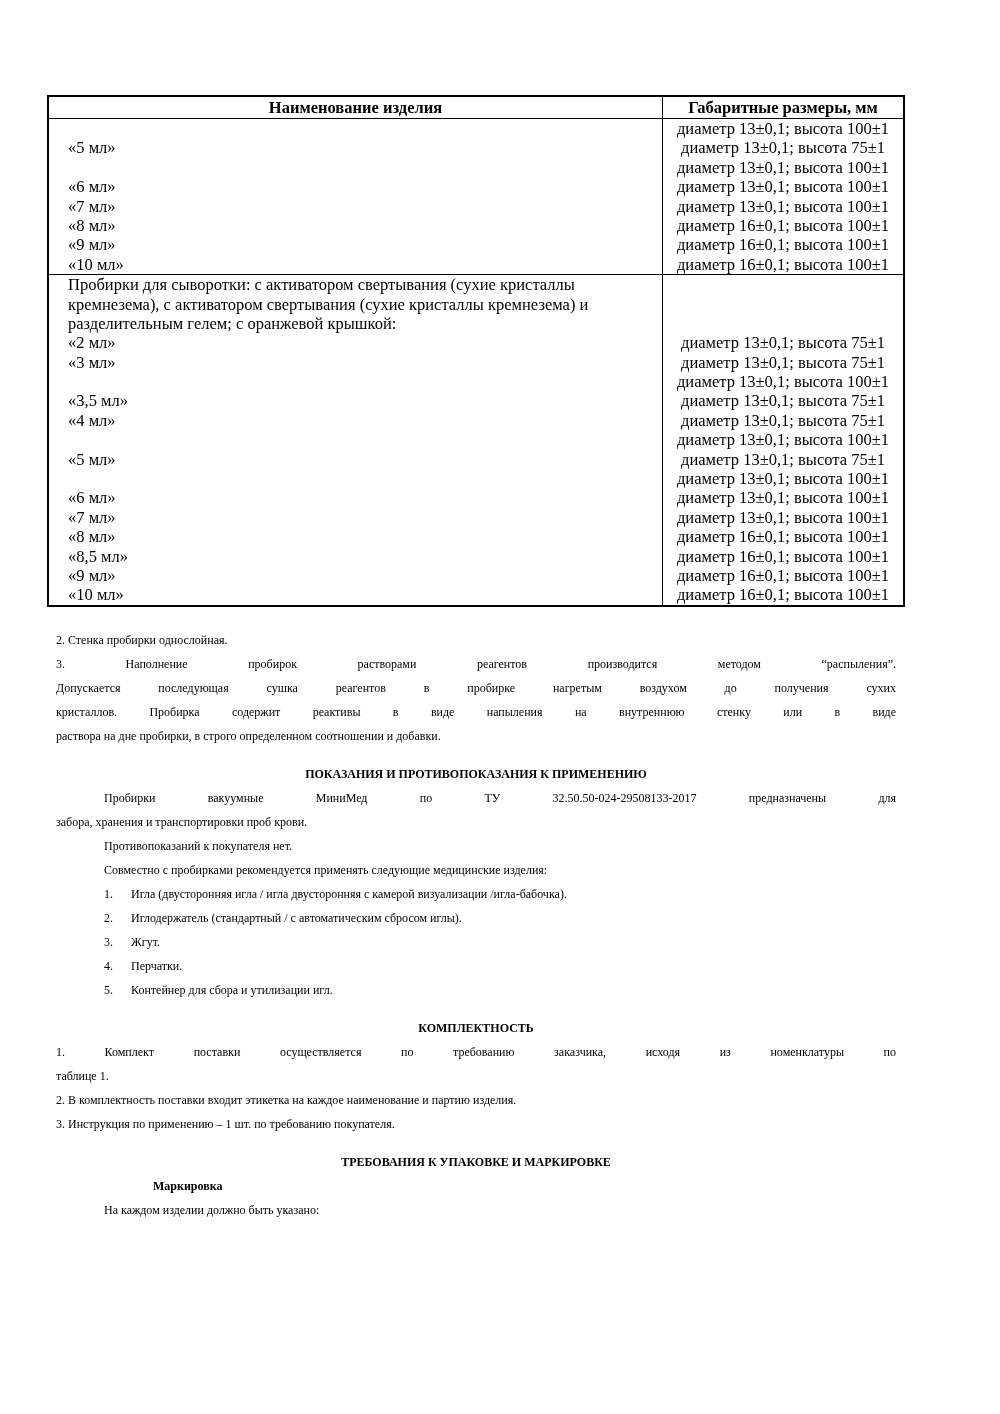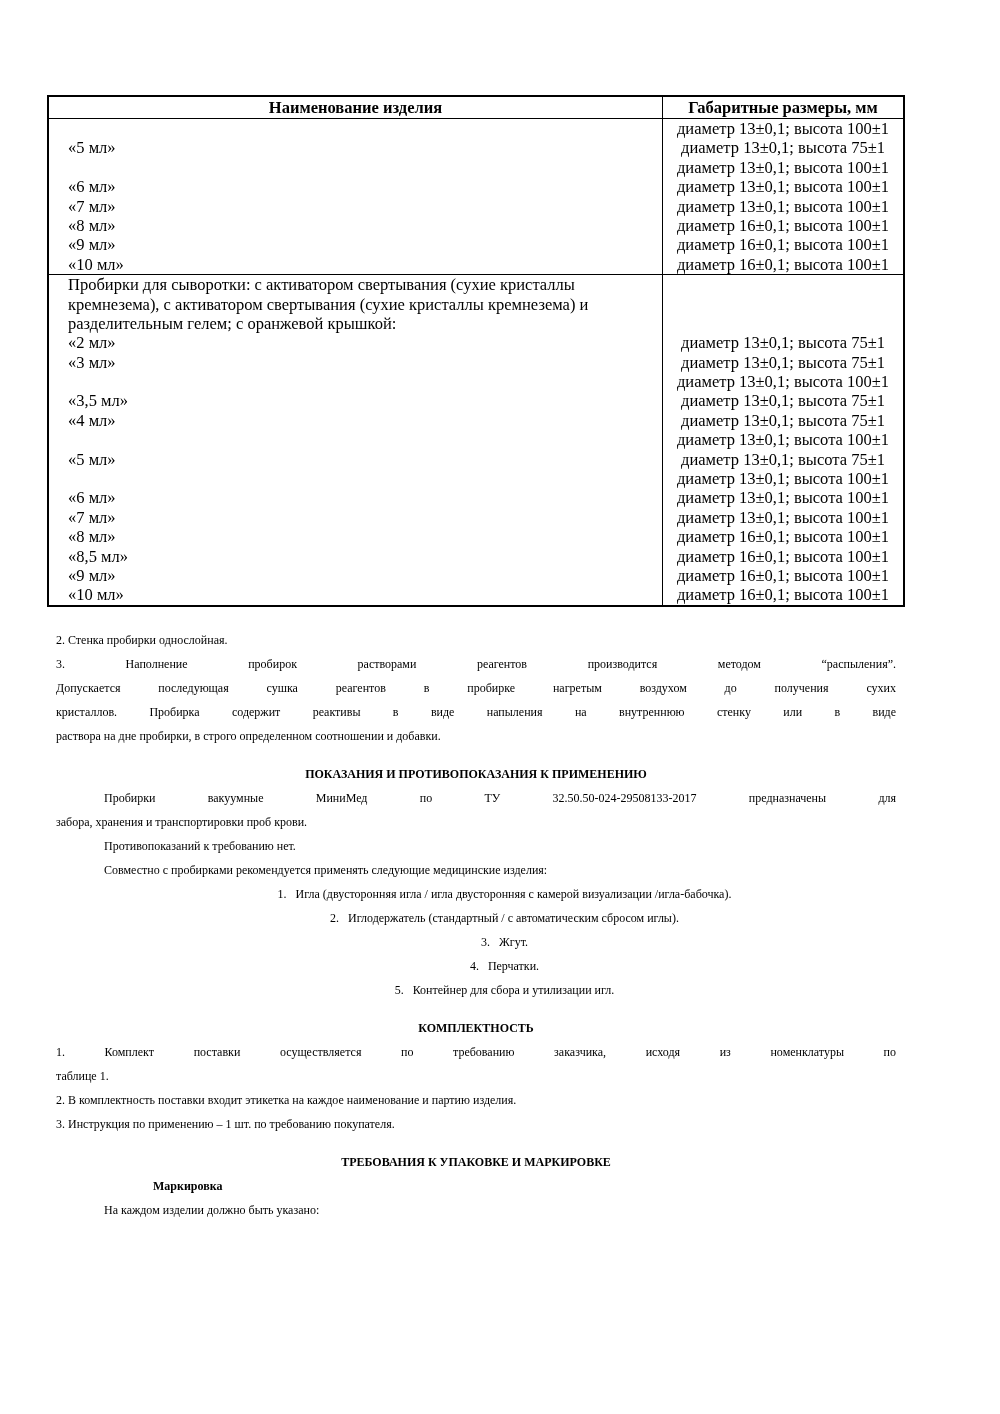--- a/index.html
+++ b/index.html
@@ -29,21 +29,21 @@
   #content{
     position:absolute;left:36px;top:628px;width:840px;
     font-size:12px;line-height:24px;margin-left:20px;
   }
   .block{margin:0;}
   .line{min-height:24px;}
   .just{text-align:justify;text-align-last:justify;}
   .indent .line:first-child{text-indent:48px;}
   .heading{text-align:center;font-weight:bold;margin-top:14px;}
   .sub{font-weight:bold;margin-left:97px;}
-  .listitem{margin-left:48px;text-align:center;}
+  .listitem{margin-left:48px;}
   .num{display:inline-block;width:27px;}
 </style>
 </head>
 <body>
 
 <div id="page">
 
   <div id="spec-table">
     <div class="thead">
       <div class="thname">Наименование изделия</div>
@@ -168,21 +168,21 @@
         <div class="line">раствора на дне пробирки, в строго определенном соотношении и добавки.</div>
       </div>
       <div class="block heading">
         <div class="line">ПОКАЗАНИЯ И ПРОТИВОПОКАЗАНИЯ К ПРИМЕНЕНИЮ</div>
       </div>
       <div class="block para indent">
         <div class="line just">Пробирки вакуумные МиниМед по ТУ 32.50.50-024-29508133-2017 предназначены для</div>
         <div class="line">забора, хранения и транспортировки проб крови.</div>
       </div>
       <div class="block plain indent">
-        <div class="line">Противопоказаний к требованию нет.</div>
+        <div class="line">Противопоказаний к покупателя нет.</div>
       </div>
       <div class="block plain indent">
         <div class="line">Совместно с пробирками рекомендуется применять следующие медицинские изделия:</div>
       </div>
       <div class="block listitem">
         <div class="line"><span class="num">1.</span><span>Игла (двусторонняя игла / игла двусторонняя с камерой визуализации /игла-бабочка).</span></div>
       </div>
       <div class="block listitem">
         <div class="line"><span class="num">2.</span><span>Иглодержатель (стандартный / с автоматическим сбросом иглы).</span></div>
       </div>

